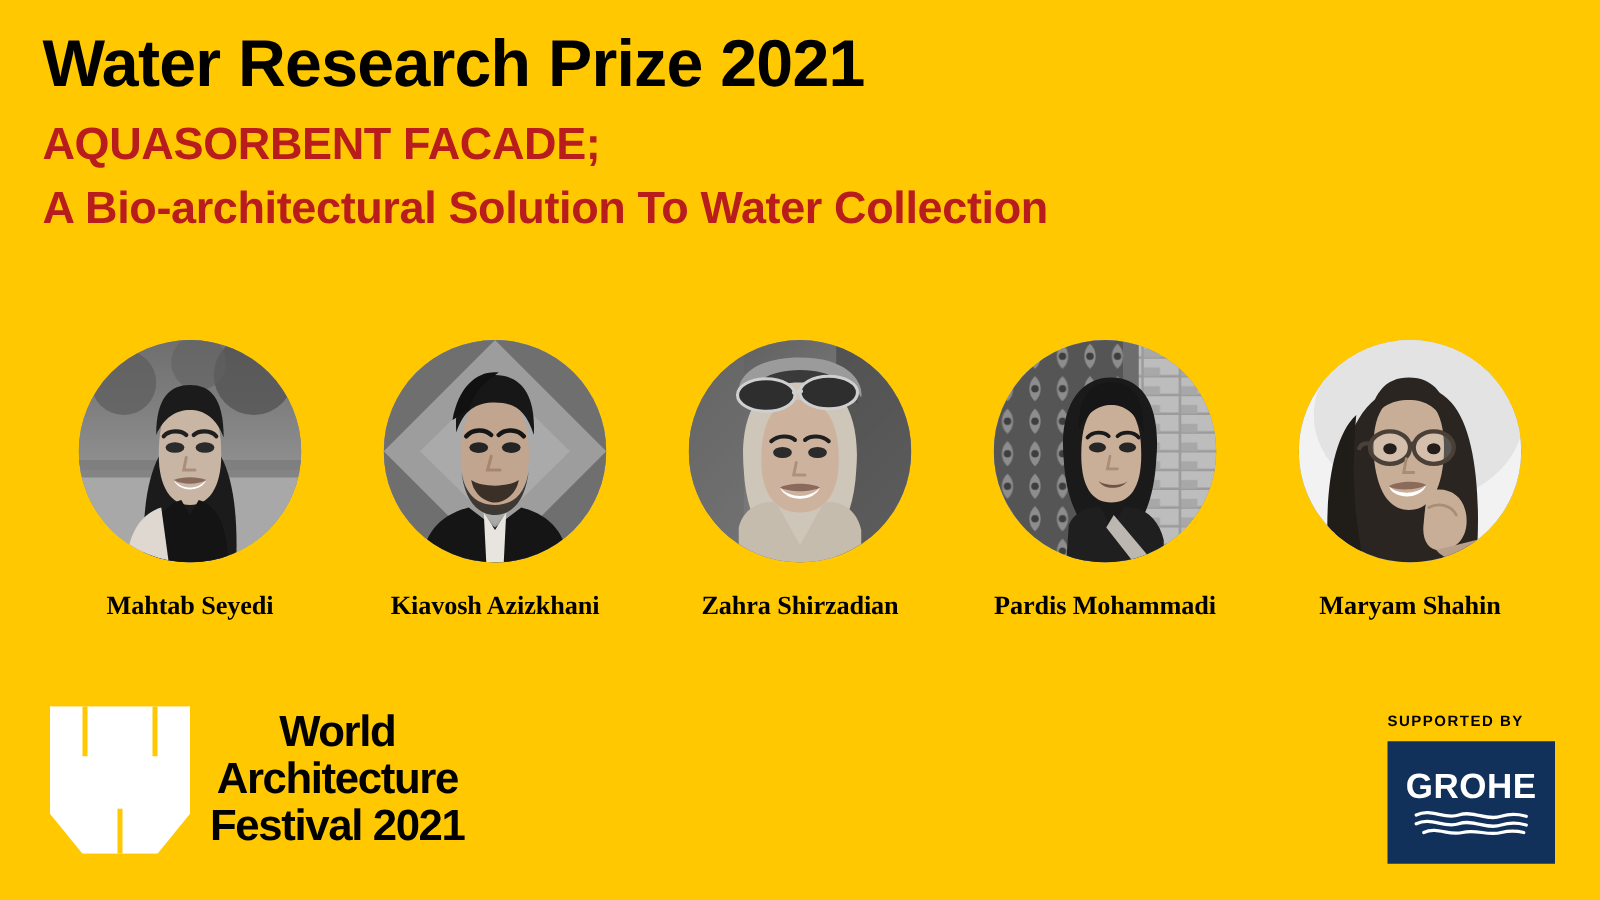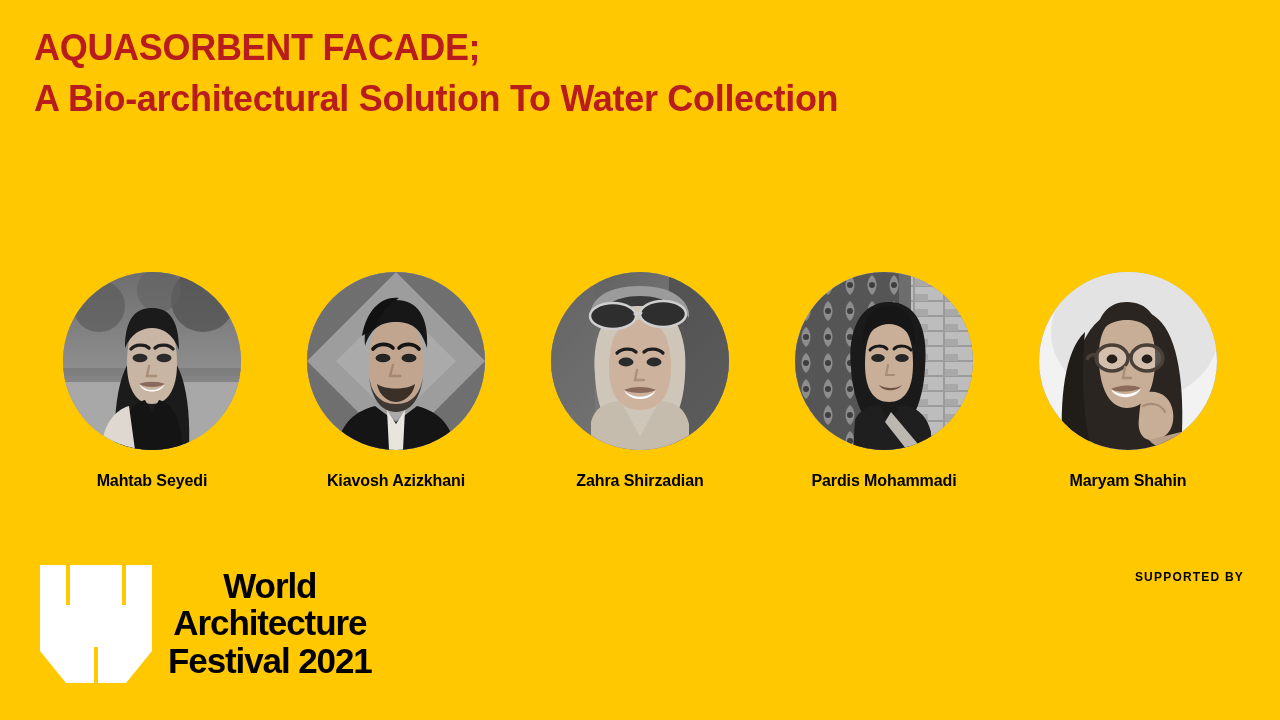--- a/index.html
+++ b/index.html
@@ -65,26 +65,27 @@
     width: 178px;
     height: 178px;
     border-radius: 50%;
     overflow: hidden;
     background: #8a8a8a;
     display: block;
   }
   .avatar svg { display: block; width: 178px; height: 178px; }
   .member-name {
     margin-top: 22px;
-    font-size: 16px;
+    font-size: 21px;
     font-weight: 700;
     color: #000000;
     text-align: center;
     letter-spacing: -0.1px;
     white-space: nowrap;
+    font-family: Liberation Serif, serif;
   }
 
   
   .waf-logo {
     position: absolute;
     left: 40px;
     top: 565px;
     display: flex;
     align-items: flex-start;
     gap: 16px;
@@ -140,20 +141,21 @@
     margin-bottom: 3px;
   }
   .grohe-waves { display: block; width: 96px; height: 24px; }
 </style>
 </head>
 <body>
 
 <div class="slide">
 
   <div class="title-block">
+    <h1 class="main-title">Water Research Prize 2021</h1>
     <p class="subtitle-line">AQUASORBENT FACADE;</p>
     <p class="subtitle-line">A Bio-architectural Solution To Water Collection</p>
   </div>
 
   <div class="team-row">
 
     <div class="member">
       <div class="avatar">
         <svg viewBox="0 0 178 178" xmlns="http://www.w3.org/2000/svg" aria-hidden="true">
           <defs>
@@ -318,15 +320,25 @@
     </svg>
     <div class="waf-wordmark">
       <span class="waf-line">World</span>
       <span class="waf-line">Architecture</span>
       <span class="waf-line">Festival 2021</span>
     </div>
   </div>
 
   <div class="supporter">
     <div class="supported-by">SUPPORTED BY</div>
+    <div class="grohe-box">
+      <div class="grohe-word">GROHE</div>
+      <svg class="grohe-waves" viewBox="0 0 96 24" xmlns="http://www.w3.org/2000/svg" aria-hidden="true">
+        <g fill="none" stroke="#FFFFFF" stroke-width="2.6" stroke-linecap="round">
+          <path d="M4 6 C16 0 26 10 38 6 C50 2 60 11 72 7 C82 4 88 6 92 7"></path>
+          <path d="M4 13 C16 7 26 17 38 13 C50 9 60 18 72 14 C82 11 88 13 92 14"></path>
+          <path d="M10 20 C21 15 30 23 41 20 C52 17 61 23 72 20 C80 18 86 19 90 20"></path>
+        </g>
+      </svg>
+    </div>
   </div>
 
 </div>
 
 </body></html>

